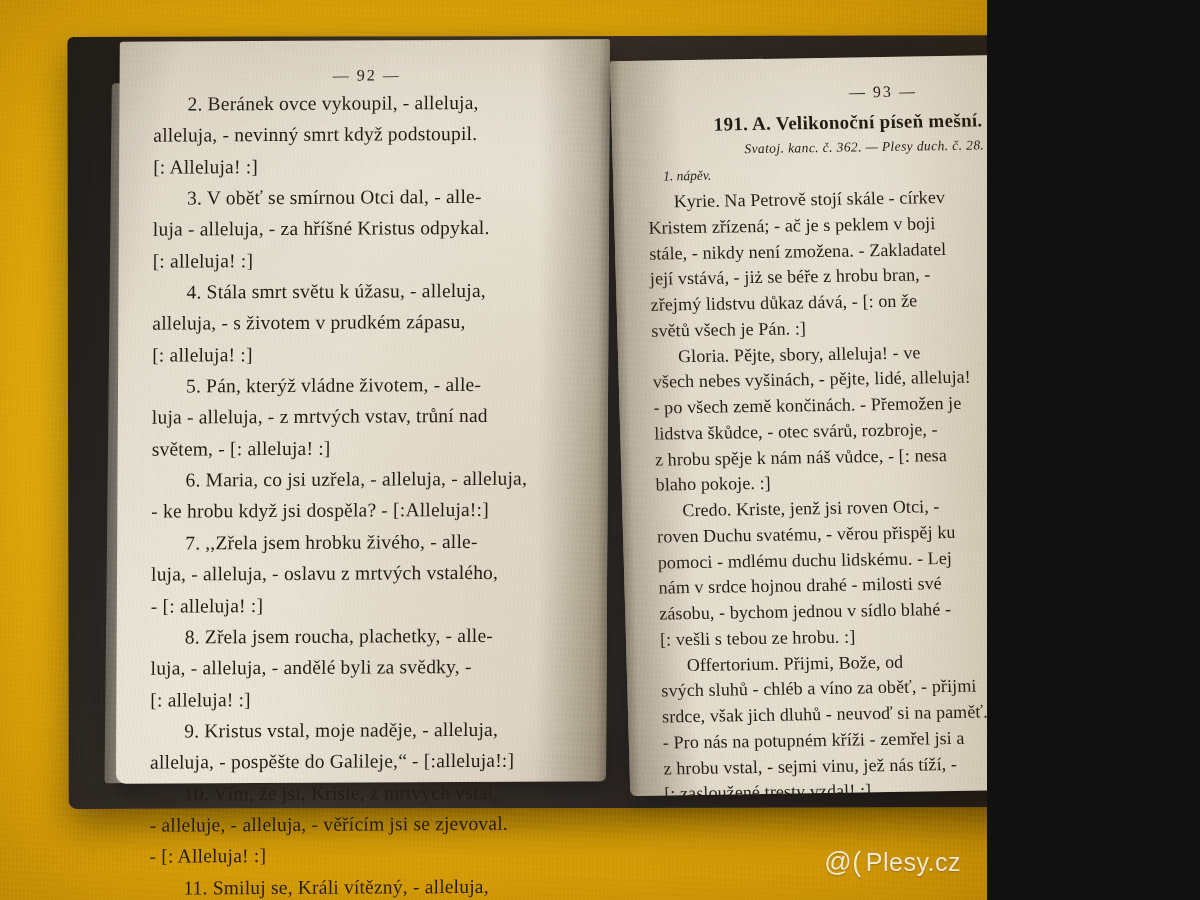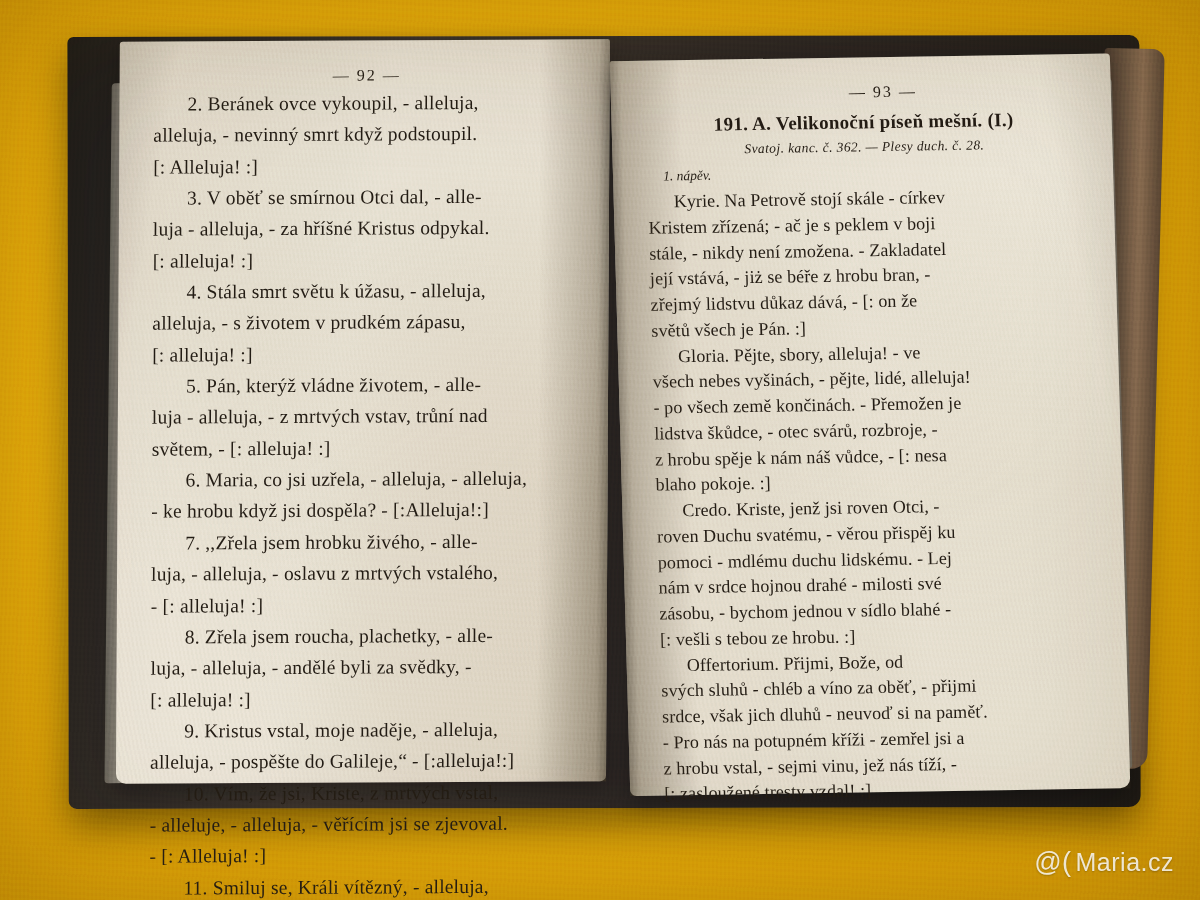--- a/index.html
+++ b/index.html
@@ -9,21 +9,21 @@
   }
   body {
     width: 1200px;
     height: 900px;
     overflow: hidden;
     font-family: "Liberation Serif", serif;
   }
 
   .photo {
     position: relative;
-    width: 1200px;
+    width: 987px;
     height: 900px;
     background: #f0b90f;
     background-image:
       radial-gradient(ellipse 900px 700px at 42% 45%, #f6c623 0%, #eeb30c 45%, #e0a407 75%, #d79c06 100%);
     overflow: hidden;
   }
 
   
   .photo::after {
     content: "";
@@ -335,16 +335,16 @@
         <p class="para" style="text-indent:0">[: zasloužené tresty vzdal! :]</p>
       </div>
     </div>
 
   </div>
 
   <div class="vignette"></div>
 
   <div class="watermark">
     <span class="at">@(</span>
-    <span>Maria.cz</span>
+    <span>Plesy.cz</span>
   </div>
 
 </div>
 
 </body></html>

